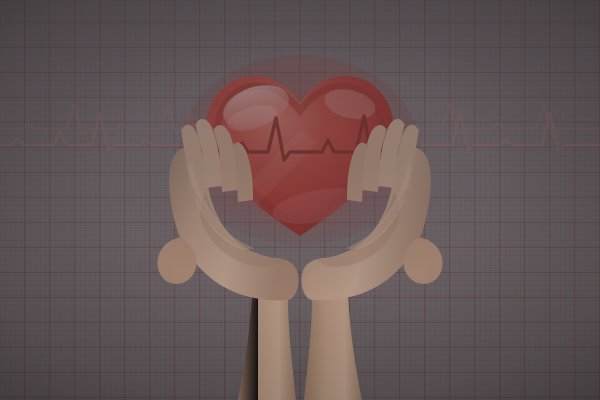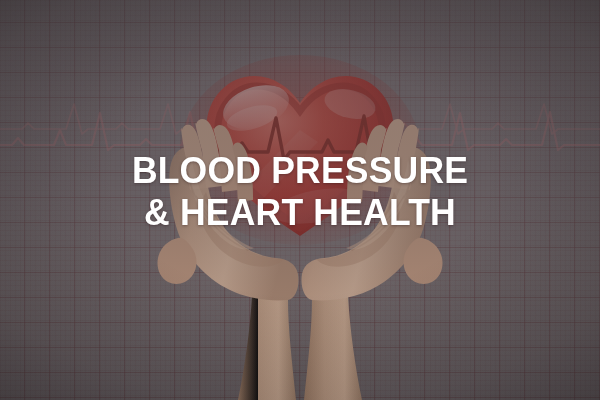--- a/index.html
+++ b/index.html
@@ -322,18 +322,14 @@
         </g>
         <path d="M192 160 C196 186 208 212 226 230 C234 238 244 244 254 248
                  C246 252 234 248 224 240 C204 224 192 198 188 172 Z" fill="#eccdb2" opacity=".38"></path>
       </g>
     </svg>
   </div>
 
   <div class="layer overlay-mute"></div>
   <div class="layer overlay-vignette"></div>
 
-  <div class="title-block">
-    <span class="title-line">BLOOD PRESSURE</span>
-    <span class="title-line">&amp; HEART HEALTH</span>
-  </div>
 
 </div>
 
 </body></html>

